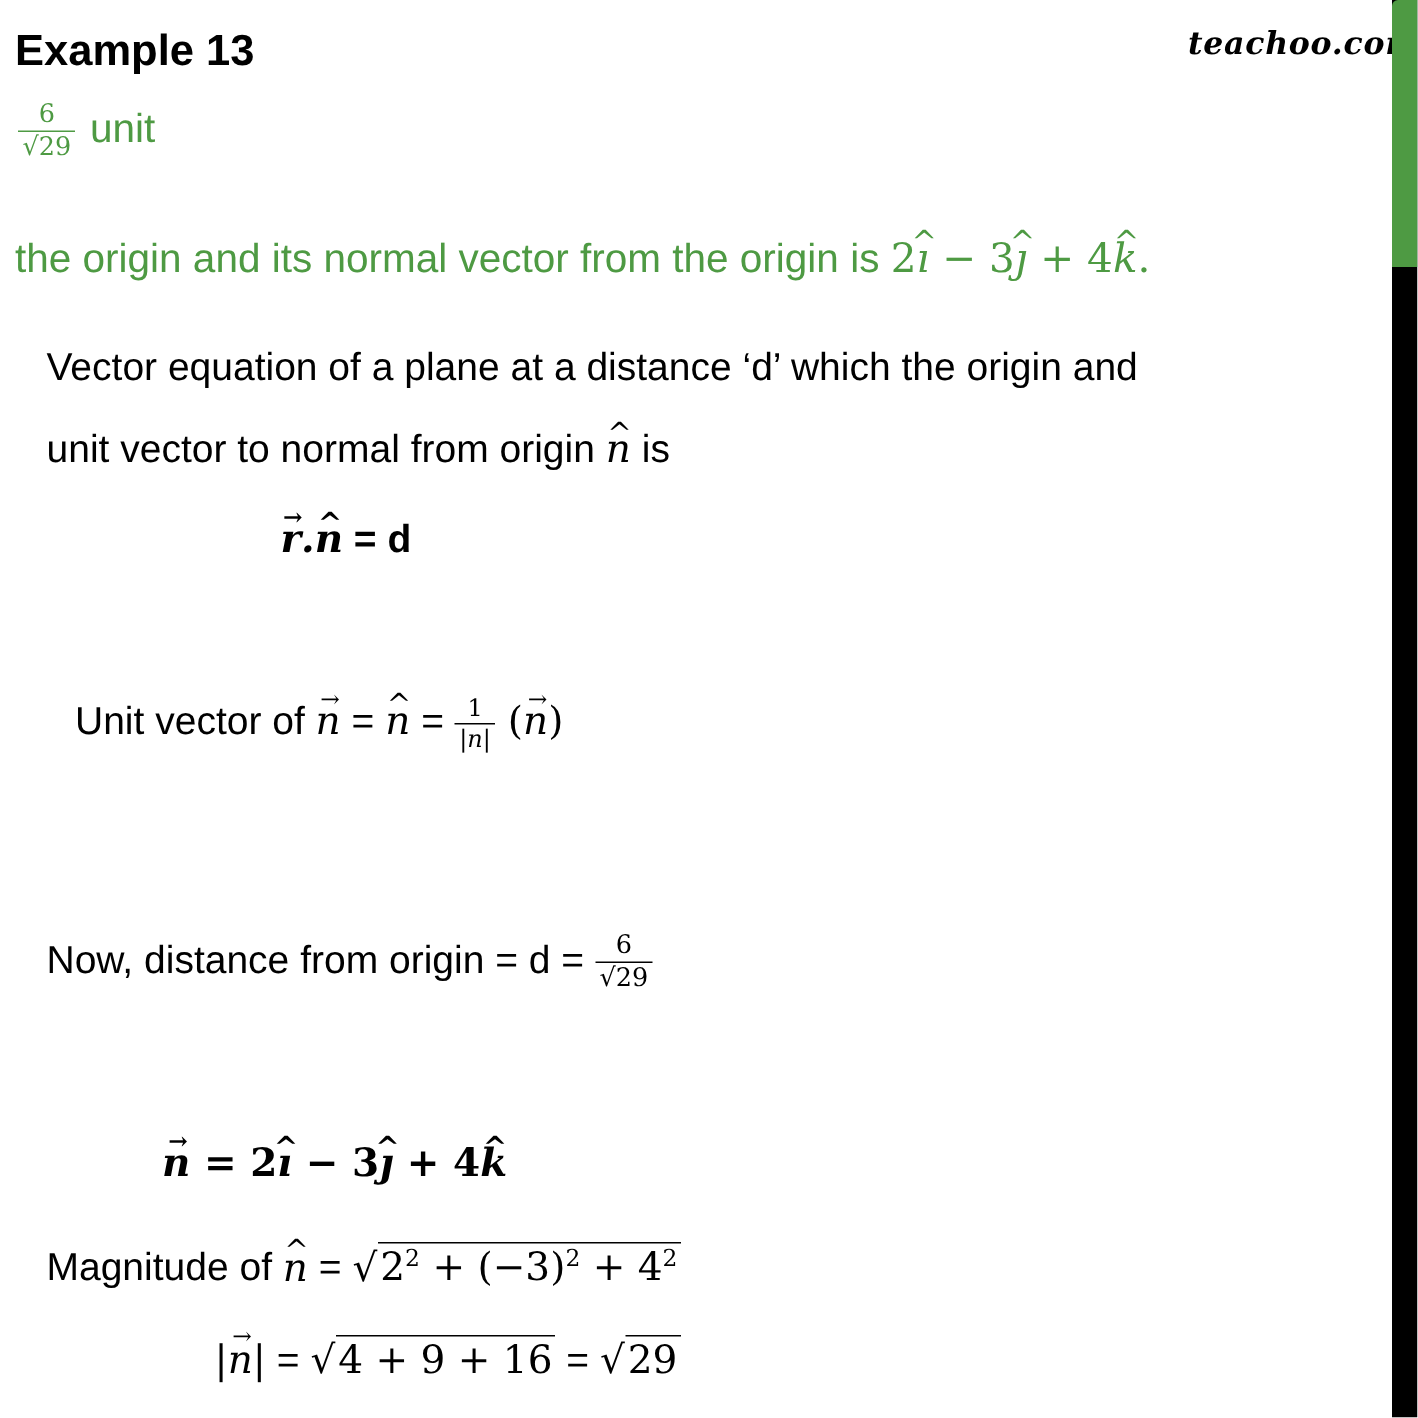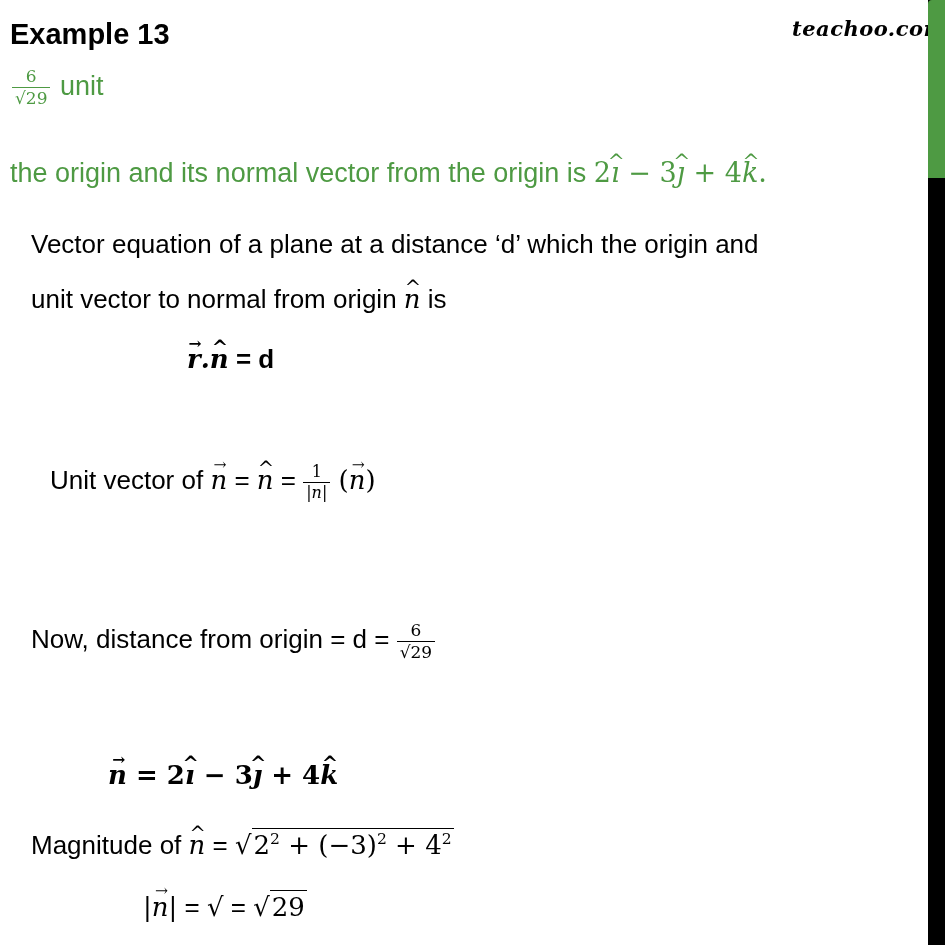--- a/index.html
+++ b/index.html
@@ -122,20 +122,21 @@
     <span>Magnitude of</span>
     <span class="math hat">n</span><span> = </span><span class="sqrt">
         <span class="radsign">√</span>
         <span class="radicand mup"><span>2</span><sup>2</sup><span> + (−3)</span><sup>2</sup><span> + 4</span><sup>2</sup></span>
       </span>
   </div>
 
   <div class="body-line l8">
     <span class="mup">|</span><span class="math vec">n</span><span class="mup">|</span><span> = </span><span class="sqrt">
         <span class="radsign">√</span>
+        <span class="radicand mup">4 + 9 + 16</span>
       </span><span> = </span><span class="sqrt">
         <span class="radsign">√</span>
         <span class="radicand mup">29</span>
       </span>
   </div>
 
   <div class="scroll-track"></div>
   <div class="scroll-thumb"></div>
 </div>
 

